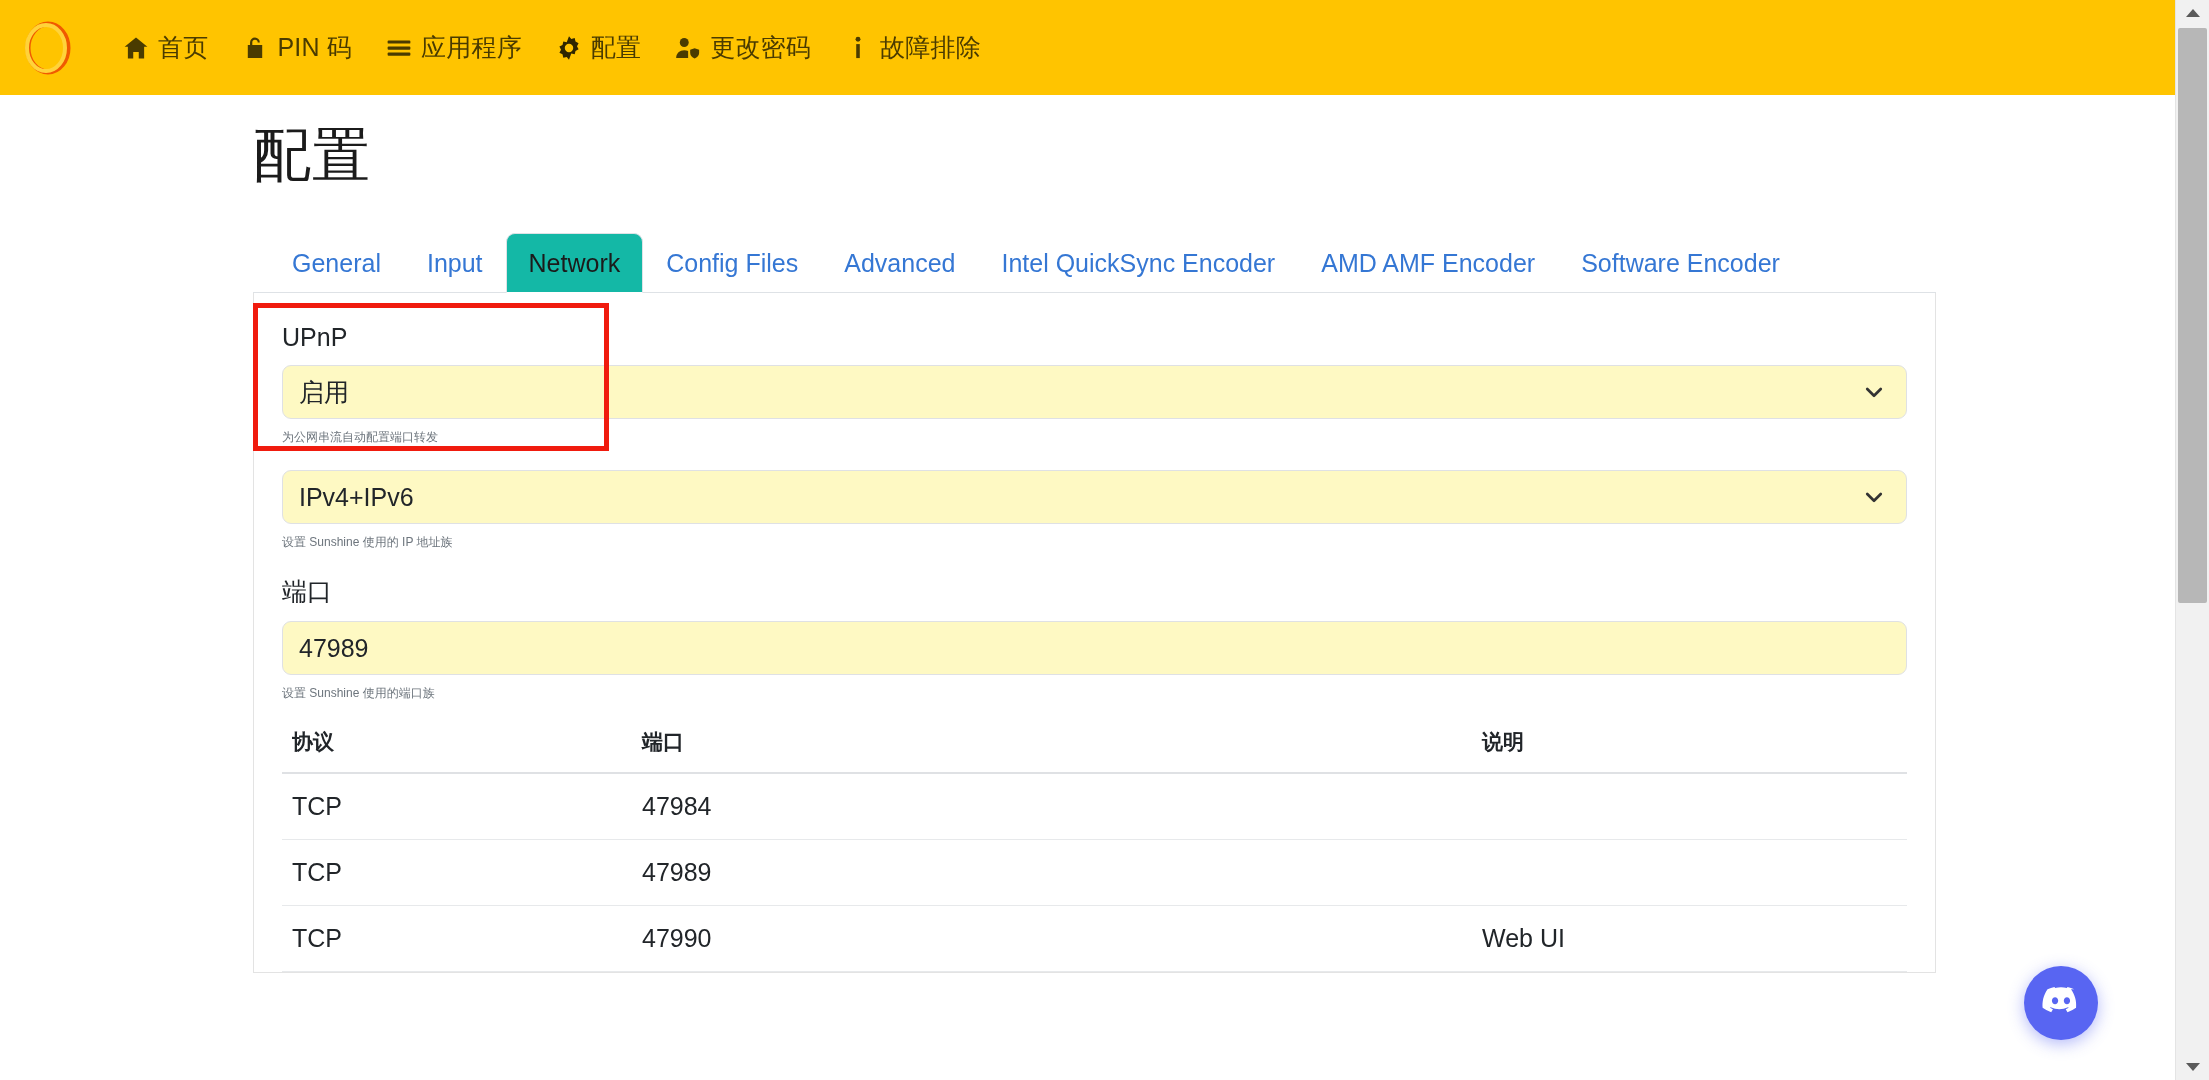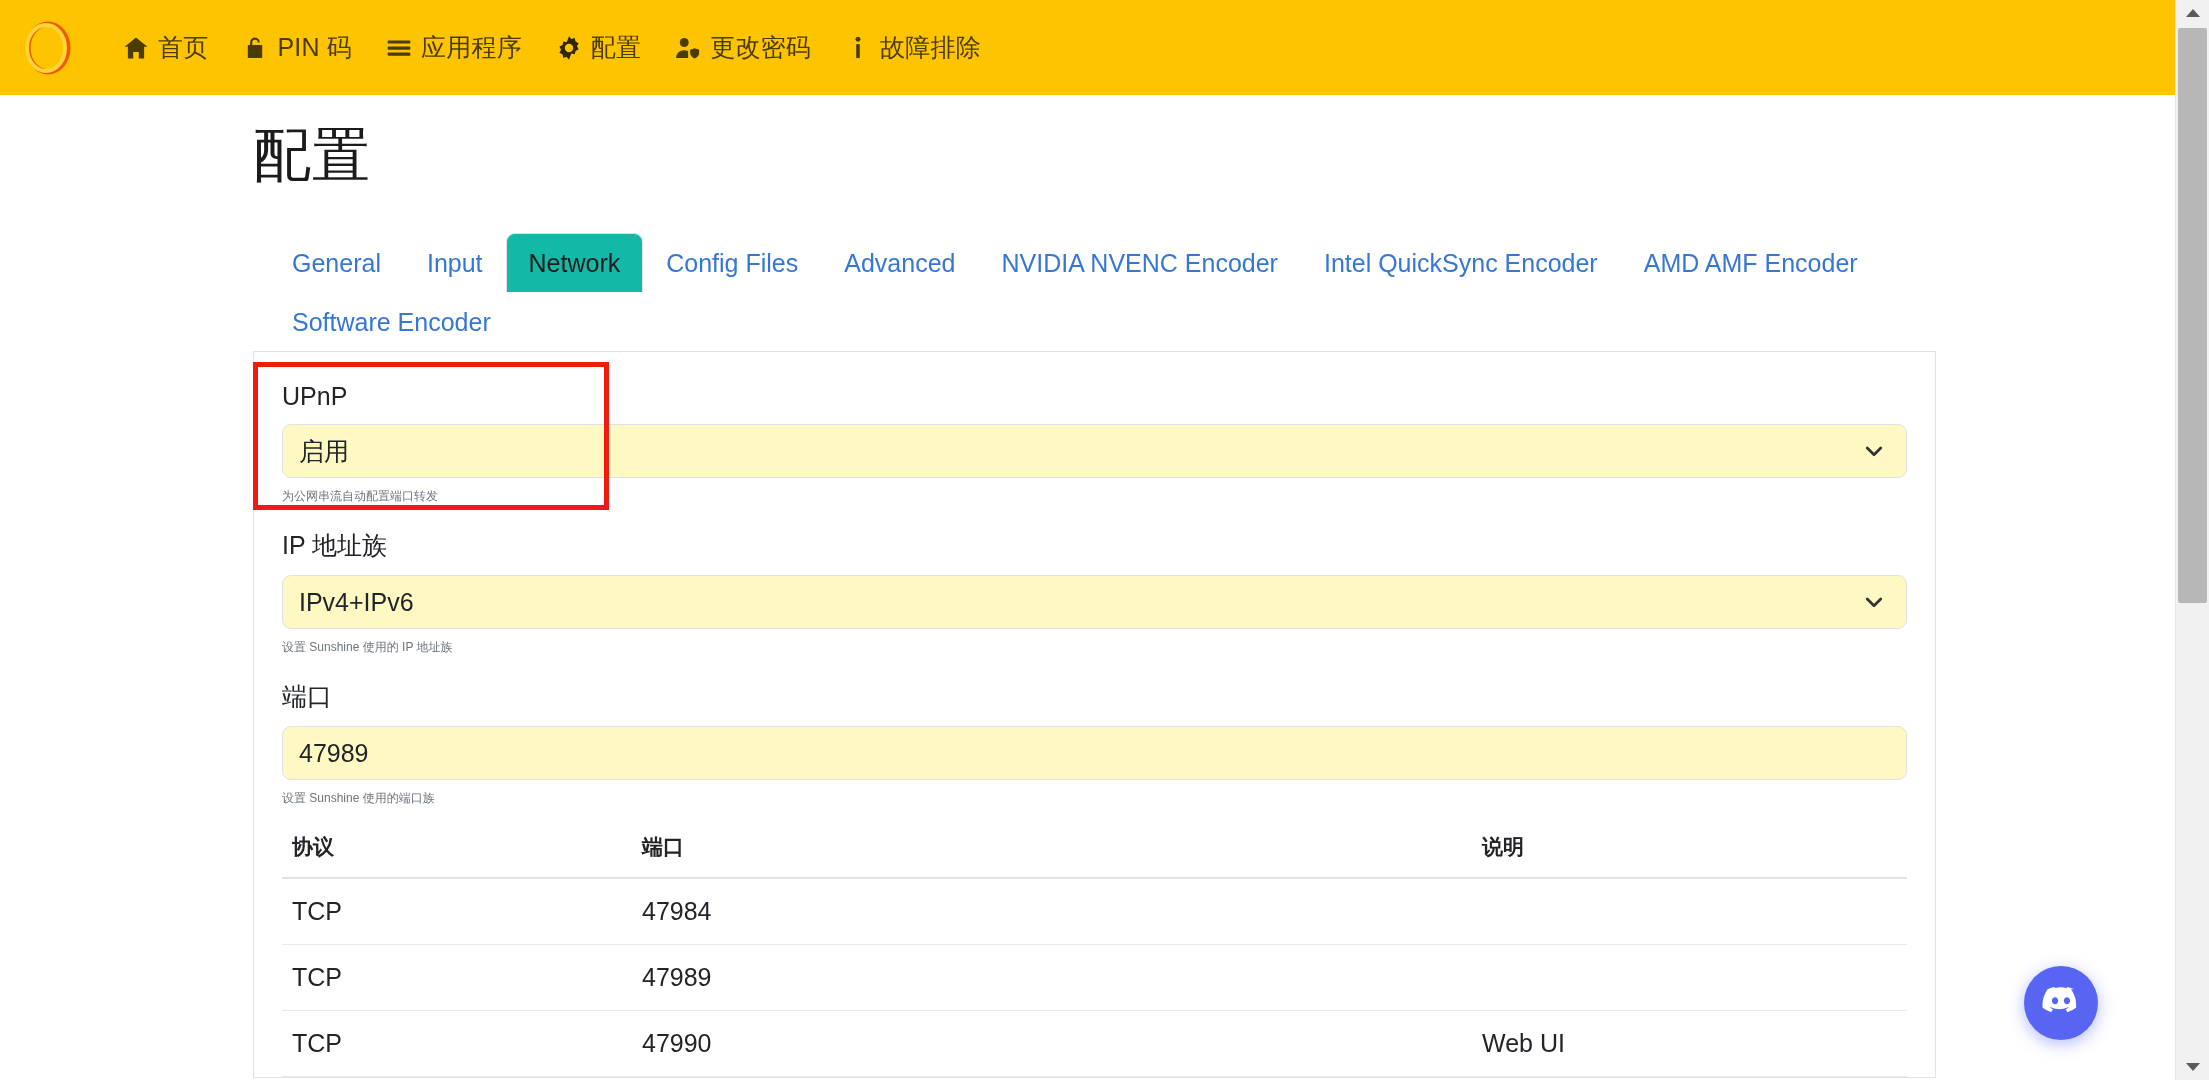--- a/index.html
+++ b/index.html
@@ -328,21 +328,20 @@
   <div class="container">
 
     <h1 class="page-title">配置</h1>
 
     <div class="tabs">
       <div class="tab">General</div>
       <div class="tab">Input</div>
       <div class="tab active">Network</div>
       <div class="tab">Config Files</div>
       <div class="tab">Advanced</div>
-      <div class="tab">NVIDIA NVENC Encoder</div>
       <div class="tab">Intel QuickSync Encoder</div>
       <div class="tab">AMD AMF Encoder</div>
       <div class="tab">Software Encoder</div>
     </div>
 
     <div class="card">
 
       <div class="highlight-box"></div>
 
       <div class="field">
@@ -352,21 +351,20 @@
           <span class="chev">
             <svg width="24" height="24" viewBox="0 0 16 16" fill="none" stroke="#333" stroke-width="1.8" stroke-linecap="round" stroke-linejoin="round">
                 <path d="M3.5 6l4.5 4.5L12.5 6"></path>
               </svg>
           </span>
         </div>
         <span class="help-text">为公网串流自动配置端口转发</span>
       </div>
 
       <div class="field">
-        <label class="field-label">IP 地址族</label>
         <div class="control select">
           <span>IPv4+IPv6</span>
           <span class="chev">
             <svg width="24" height="24" viewBox="0 0 16 16" fill="none" stroke="#333" stroke-width="1.8" stroke-linecap="round" stroke-linejoin="round">
                 <path d="M3.5 6l4.5 4.5L12.5 6"></path>
               </svg>
           </span>
         </div>
         <span class="help-text">设置 Sunshine 使用的 IP 地址族</span>
       </div>

